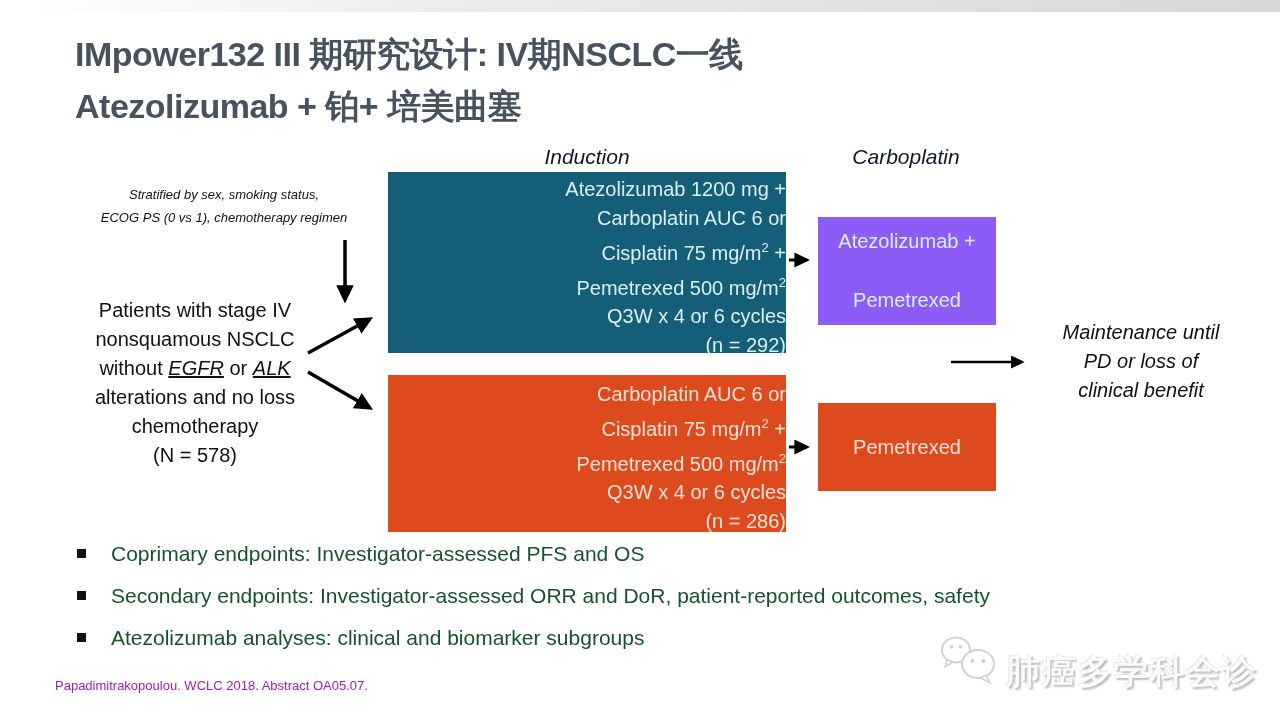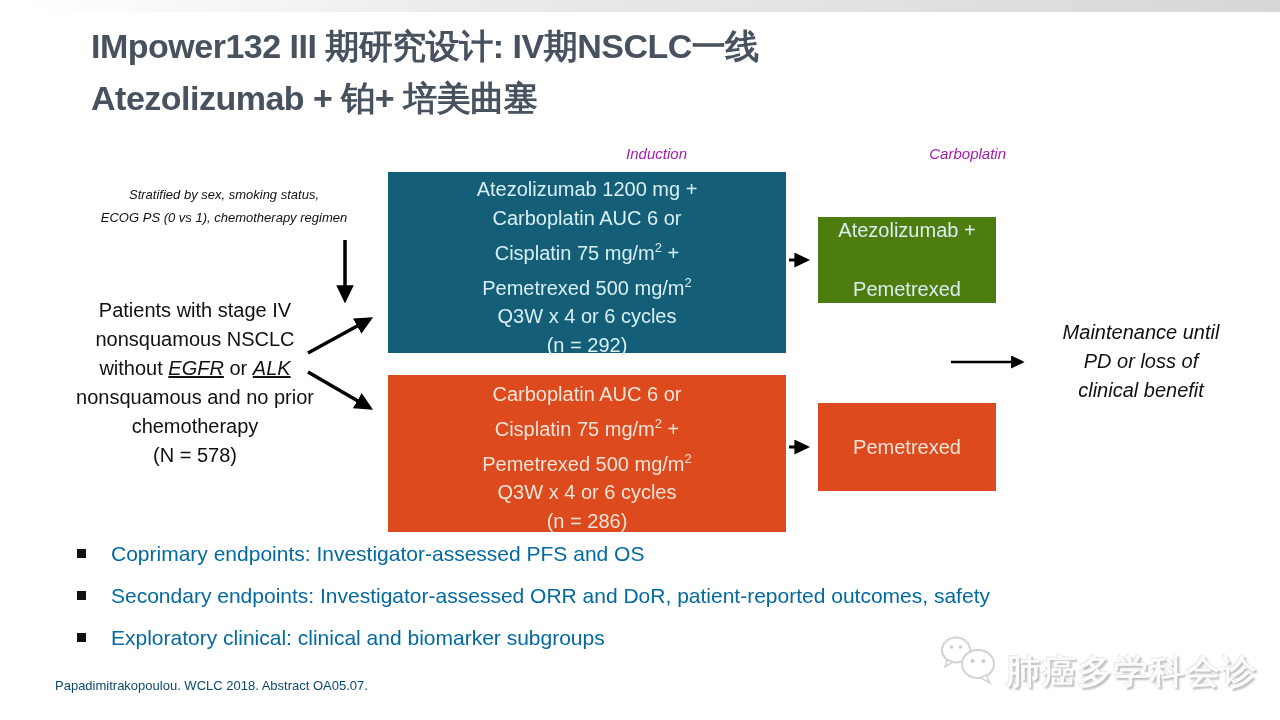--- a/index.html
+++ b/index.html
@@ -10,77 +10,77 @@
     background: #ffffff;
     overflow: hidden;
     font-family: "Liberation Sans", "DejaVu Sans", sans-serif;
     color: #1a1a1a;
   }
   .top-edge {
     position: absolute; top: 0; left: 0; width: 1280px; height: 12px;
     background: linear-gradient(to right, #ffffff 2%, #ececec 35%, #d7d7d7 100%);
   }
   .title {
-    position: absolute; left: 75px; top: 20px; width: 960px;
+    position: absolute; left: 75px; top: 28px; width: 960px;
     font-size: 34px; font-weight: bold; color: #47525E;
-    line-height: 52px; letter-spacing: -0.5px; margin-left: 16px;
+    line-height: 52px; letter-spacing: -0.5px;
   }
   .col-label {
-    position: absolute; top: 145px; font-size: 15px; font-style: italic;
-    color: #a21caf; text-align: right; width: 200px;
+    position: absolute; top: 145px; font-size: 21px; font-style: italic;
+    color: #0f172a; text-align: center; width: 200px;
   }
   .col-label.induction   { left: 487px; }
   .col-label.maintenance { left: 806px; }
 
   .strat-note {
     position: absolute; left: 58px; top: 183px; width: 332px;
     font-size: 13px; font-style: italic; text-align: center;
     line-height: 23px; color: #111;
   }
   .population {
     position: absolute; left: 51px; top: 296px; width: 288px;
     font-size: 20px; text-align: center; line-height: 29px; color: #111;
   }
   .gene { font-style: italic; text-decoration: underline; }
 
   .arm-box {
     position: absolute; left: 388px; width: 398px;
-    text-align: center; line-height: 29px; font-size: 20px;
+    text-align: right; line-height: 29px; font-size: 20px;
   }
   .arm-box.arm-a { top: 172px; height: 178px; background: #145E78; color: #D8F0F4; padding-top: 3px; }
   .arm-box.arm-b { top: 375px; height: 152px; background: #DC4A1E; color: #F4E3D8; padding-top: 5px; }
   .arm-box sup { font-size: 13px; }
 
   .maint-box {
     position: absolute; left: 818px; width: 178px;
     display: flex; flex-direction: column; justify-content: center;
     text-align: center; font-size: 20px; line-height: 29px;
   }
-  .maint-box.maint-a { top: 217px; height: 86px; background: #4d7c0f; color: #D8F0F4; gap: 30px; }
+  .maint-box.maint-a { top: 217px; height: 108px; background: #8b5cf6; color: #D8F0F4; gap: 30px; }
   .maint-box.maint-b { top: 403px; height: 88px; background: #DC4A1E; color: #F4E3D8; }
 
   .maint-note {
     position: absolute; left: 1032px; top: 318px; width: 218px;
     font-size: 20px; font-style: italic; text-align: center;
     line-height: 29px; color: #111;
   }
 
   .arrows { position: absolute; left: 0; top: 0; pointer-events: none; }
 
   .bullets { position: absolute; left: 75px; top: 541px; width: 1130px; }
   .bullet-row { display: flex; align-items: flex-start; margin-bottom: 16px; }
   .bullet-marker {
     width: 9px; height: 9px; background: #111; flex: 0 0 9px;
     margin: 8px 25px 0 2px;
   }
-  .bullet-text { font-size: 21px; color: #0369a1; line-height: 26px; }
+  .bullet-text { font-size: 21px; color: #14532d; line-height: 26px; }
 
   .footer {
     position: absolute; left: 55px; top: 678px;
-    font-size: 13px; color: #0c4a6e;
+    font-size: 13px; color: #a21caf;
   }
 
   .watermark {
     position: absolute; left: 938px; top: 628px; width: 330px; height: 64px;
     display: flex; align-items: center; gap: 6px;
   }
   .watermark-text {
     font-size: 34px; font-weight: bold; color: #fbfbfb;
     text-shadow: 2px 2px 2px #bdbdbd, -1px -1px 1px #e8e8e8;
     letter-spacing: 2px; white-space: nowrap; margin-top: 24px;
@@ -103,21 +103,21 @@
 
   <div class="strat-note">
     <div>Stratified by sex, smoking status,</div>
     <div>ECOG PS (0 vs 1), chemotherapy regimen</div>
   </div>
 
   <div class="population">
     <div>Patients with stage IV</div>
     <div>nonsquamous NSCLC</div>
     <div><span>without </span><span class="gene">EGFR</span><span> or </span><span class="gene">ALK</span></div>
-    <div>nonsquamous and no prior</div>
+    <div>alterations and no loss</div>
     <div>chemotherapy</div>
     <div>(N = 578)</div>
   </div>
 
   <div class="arm-box arm-a">
     <div>Atezolizumab 1200 mg +</div>
     <div>Carboplatin AUC 6 or</div>
     <div><span>Cisplatin 75 mg/m</span><sup>2</sup><span> +</span></div>
     <div><span>Pemetrexed 500 mg/m</span><sup>2</sup></div>
     <div>Q3W x 4 or 6 cycles</div>
@@ -165,21 +165,21 @@
     <div class="bullet-row">
       <div class="bullet-marker"></div>
       <div class="bullet-text">Coprimary endpoints: Investigator-assessed PFS and OS</div>
     </div>
     <div class="bullet-row">
       <div class="bullet-marker"></div>
       <div class="bullet-text">Secondary endpoints: Investigator-assessed ORR and DoR, patient-reported outcomes, safety</div>
     </div>
     <div class="bullet-row">
       <div class="bullet-marker"></div>
-      <div class="bullet-text">Exploratory clinical: clinical and biomarker subgroups</div>
+      <div class="bullet-text">Atezolizumab analyses: clinical and biomarker subgroups</div>
     </div>
   </div>
 
   <div class="footer">Papadimitrakopoulou. WCLC 2018. Abstract OA05.07.</div>
 
   <div class="watermark">
     <svg width="62" height="56" viewBox="0 0 62 56">
       <ellipse cx="18" cy="18" rx="14" ry="12.5" fill="#ffffff" stroke="#d2d2d2" stroke-width="2"></ellipse>
       <path d="M9 28 L7 35 L15 30 Z" fill="#ffffff" stroke="#d2d2d2" stroke-width="1.5"></path>
       <circle cx="13.5" cy="15" r="1.8" fill="#cccccc"></circle>

